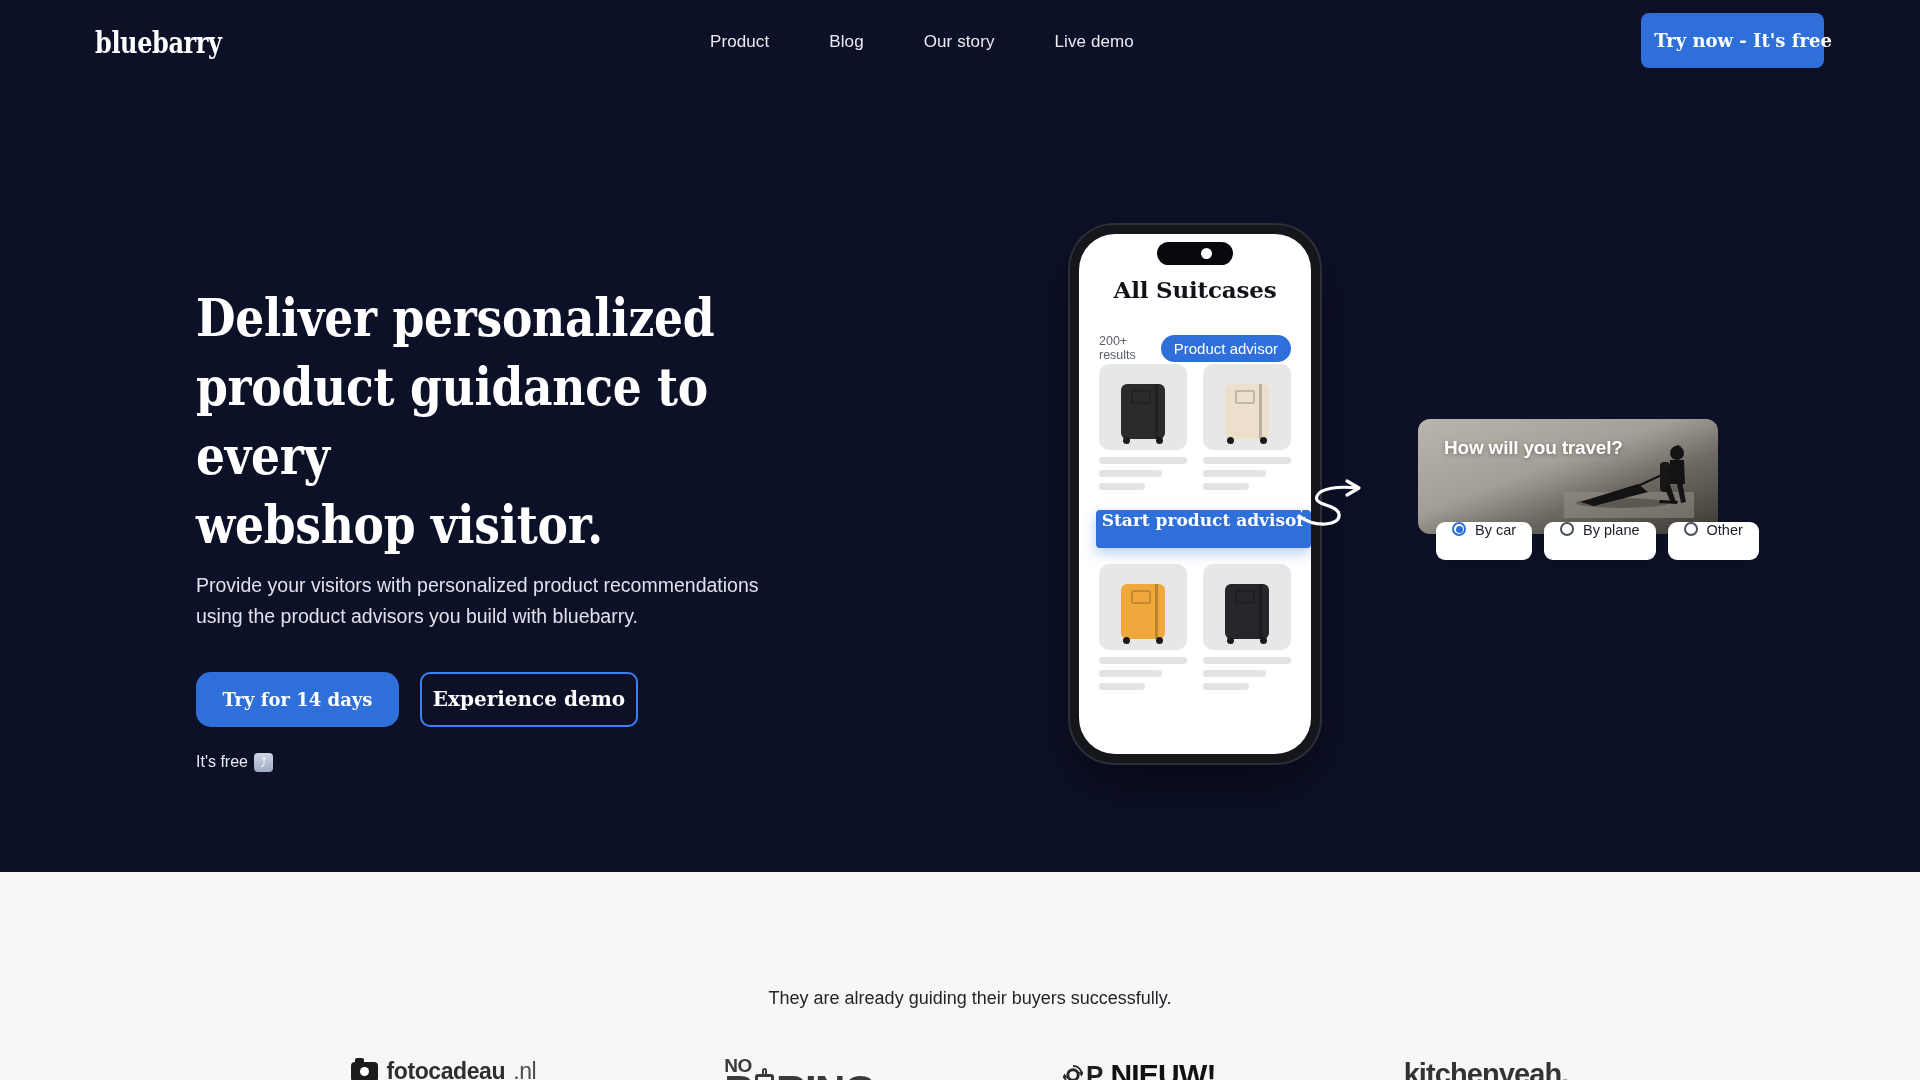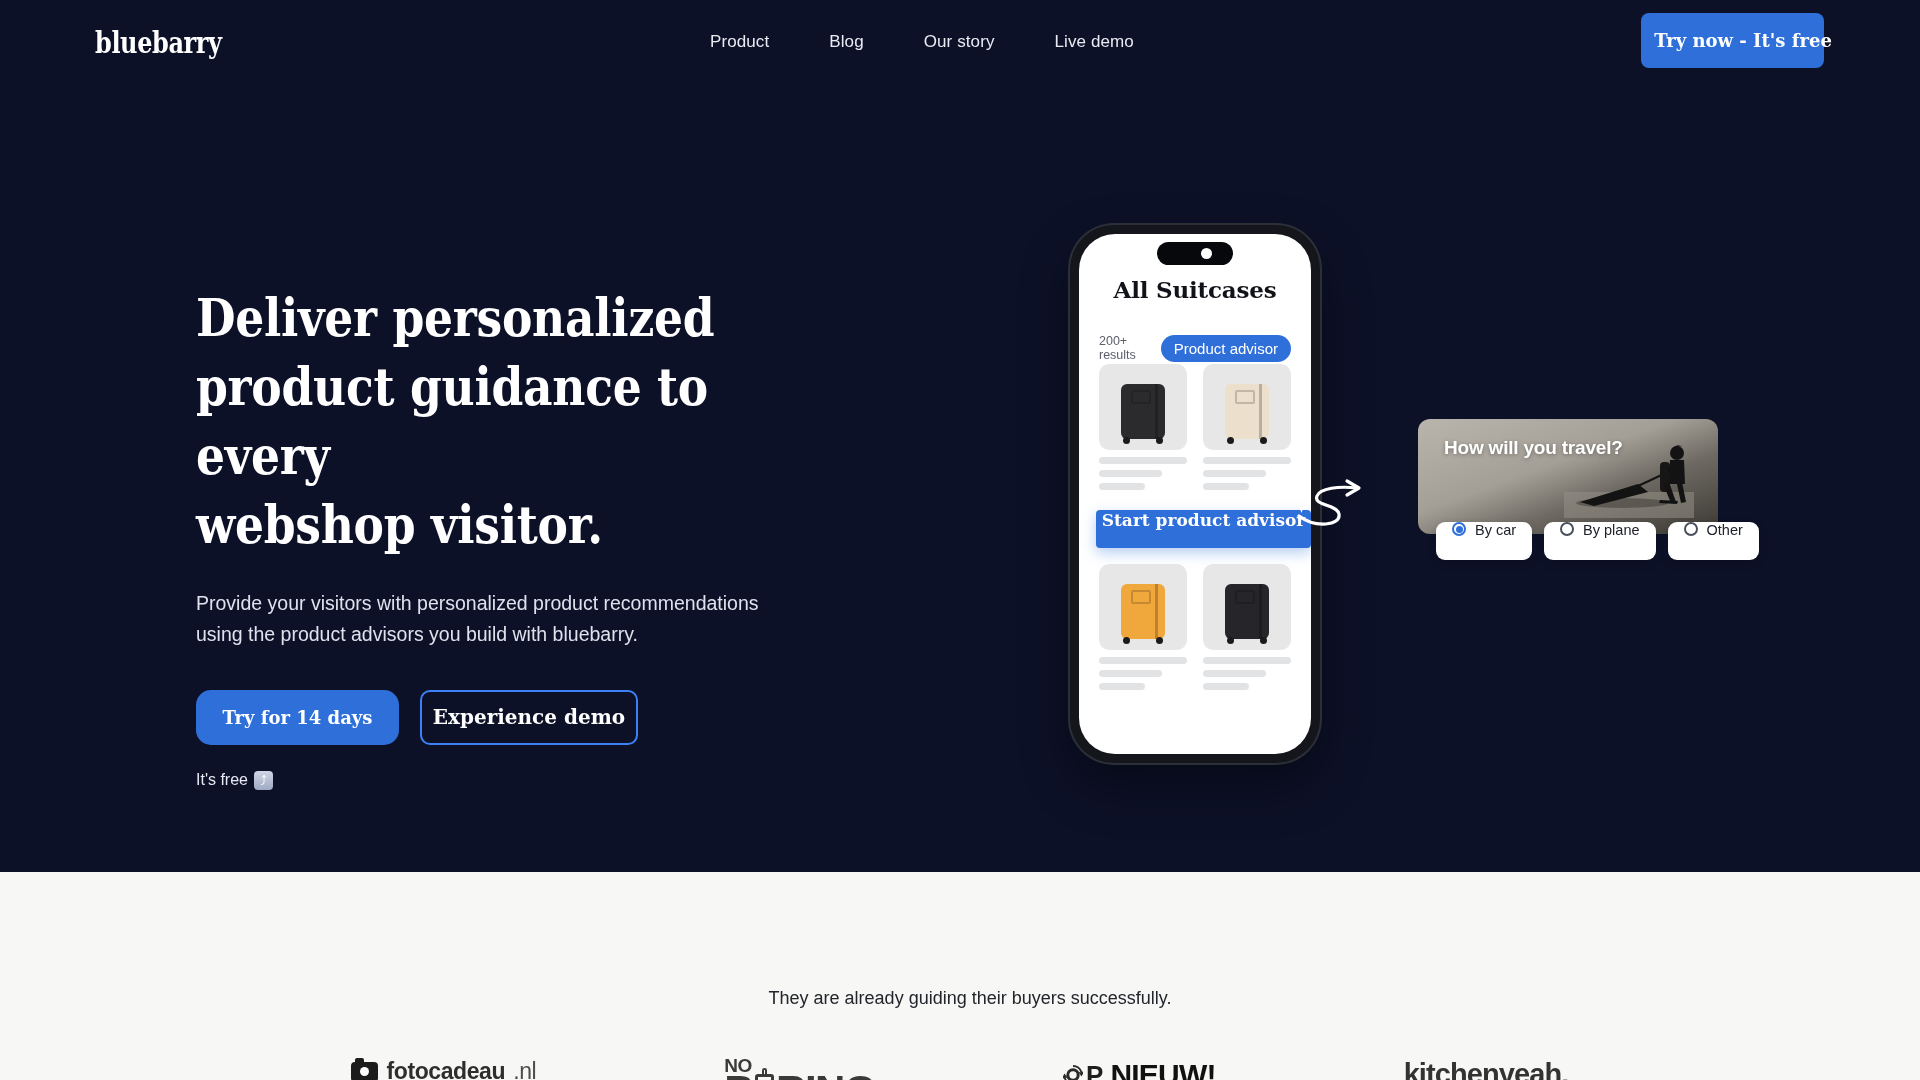--- a/index.html
+++ b/index.html
@@ -49,21 +49,21 @@
   
   .hero-left { position:absolute; left:196px; top:283px; width:700px; }
   .headline {
     font-family:"DejaVu Serif", serif;
     font-weight:700; font-size:53px; line-height:1.3;
     color:#ffffff; letter-spacing:-0.3px;
     transform:scaleX(0.86); transform-origin:left top;
     white-space:pre-line;
   }
   .subhead {
-    margin-top:29px; font-size:19.5px; line-height:1.6;
+    margin-top:11px; font-size:19.5px; line-height:1.6;
     color:#dfe1ec; max-width:660px; white-space:pre-line;
   }
   .btn-row { margin-top:40px; display:flex; align-items:center; gap:21px; }
   .btn-primary {
     width:203px; height:55px; border-radius:15px;
     background:#2f6fda; border:none; cursor:pointer;
     color:#fff; font-family:"DejaVu Serif", serif;
     font-weight:700; font-size:18px;
     display:flex; align-items:center; justify-content:center;
     white-space:nowrap;

